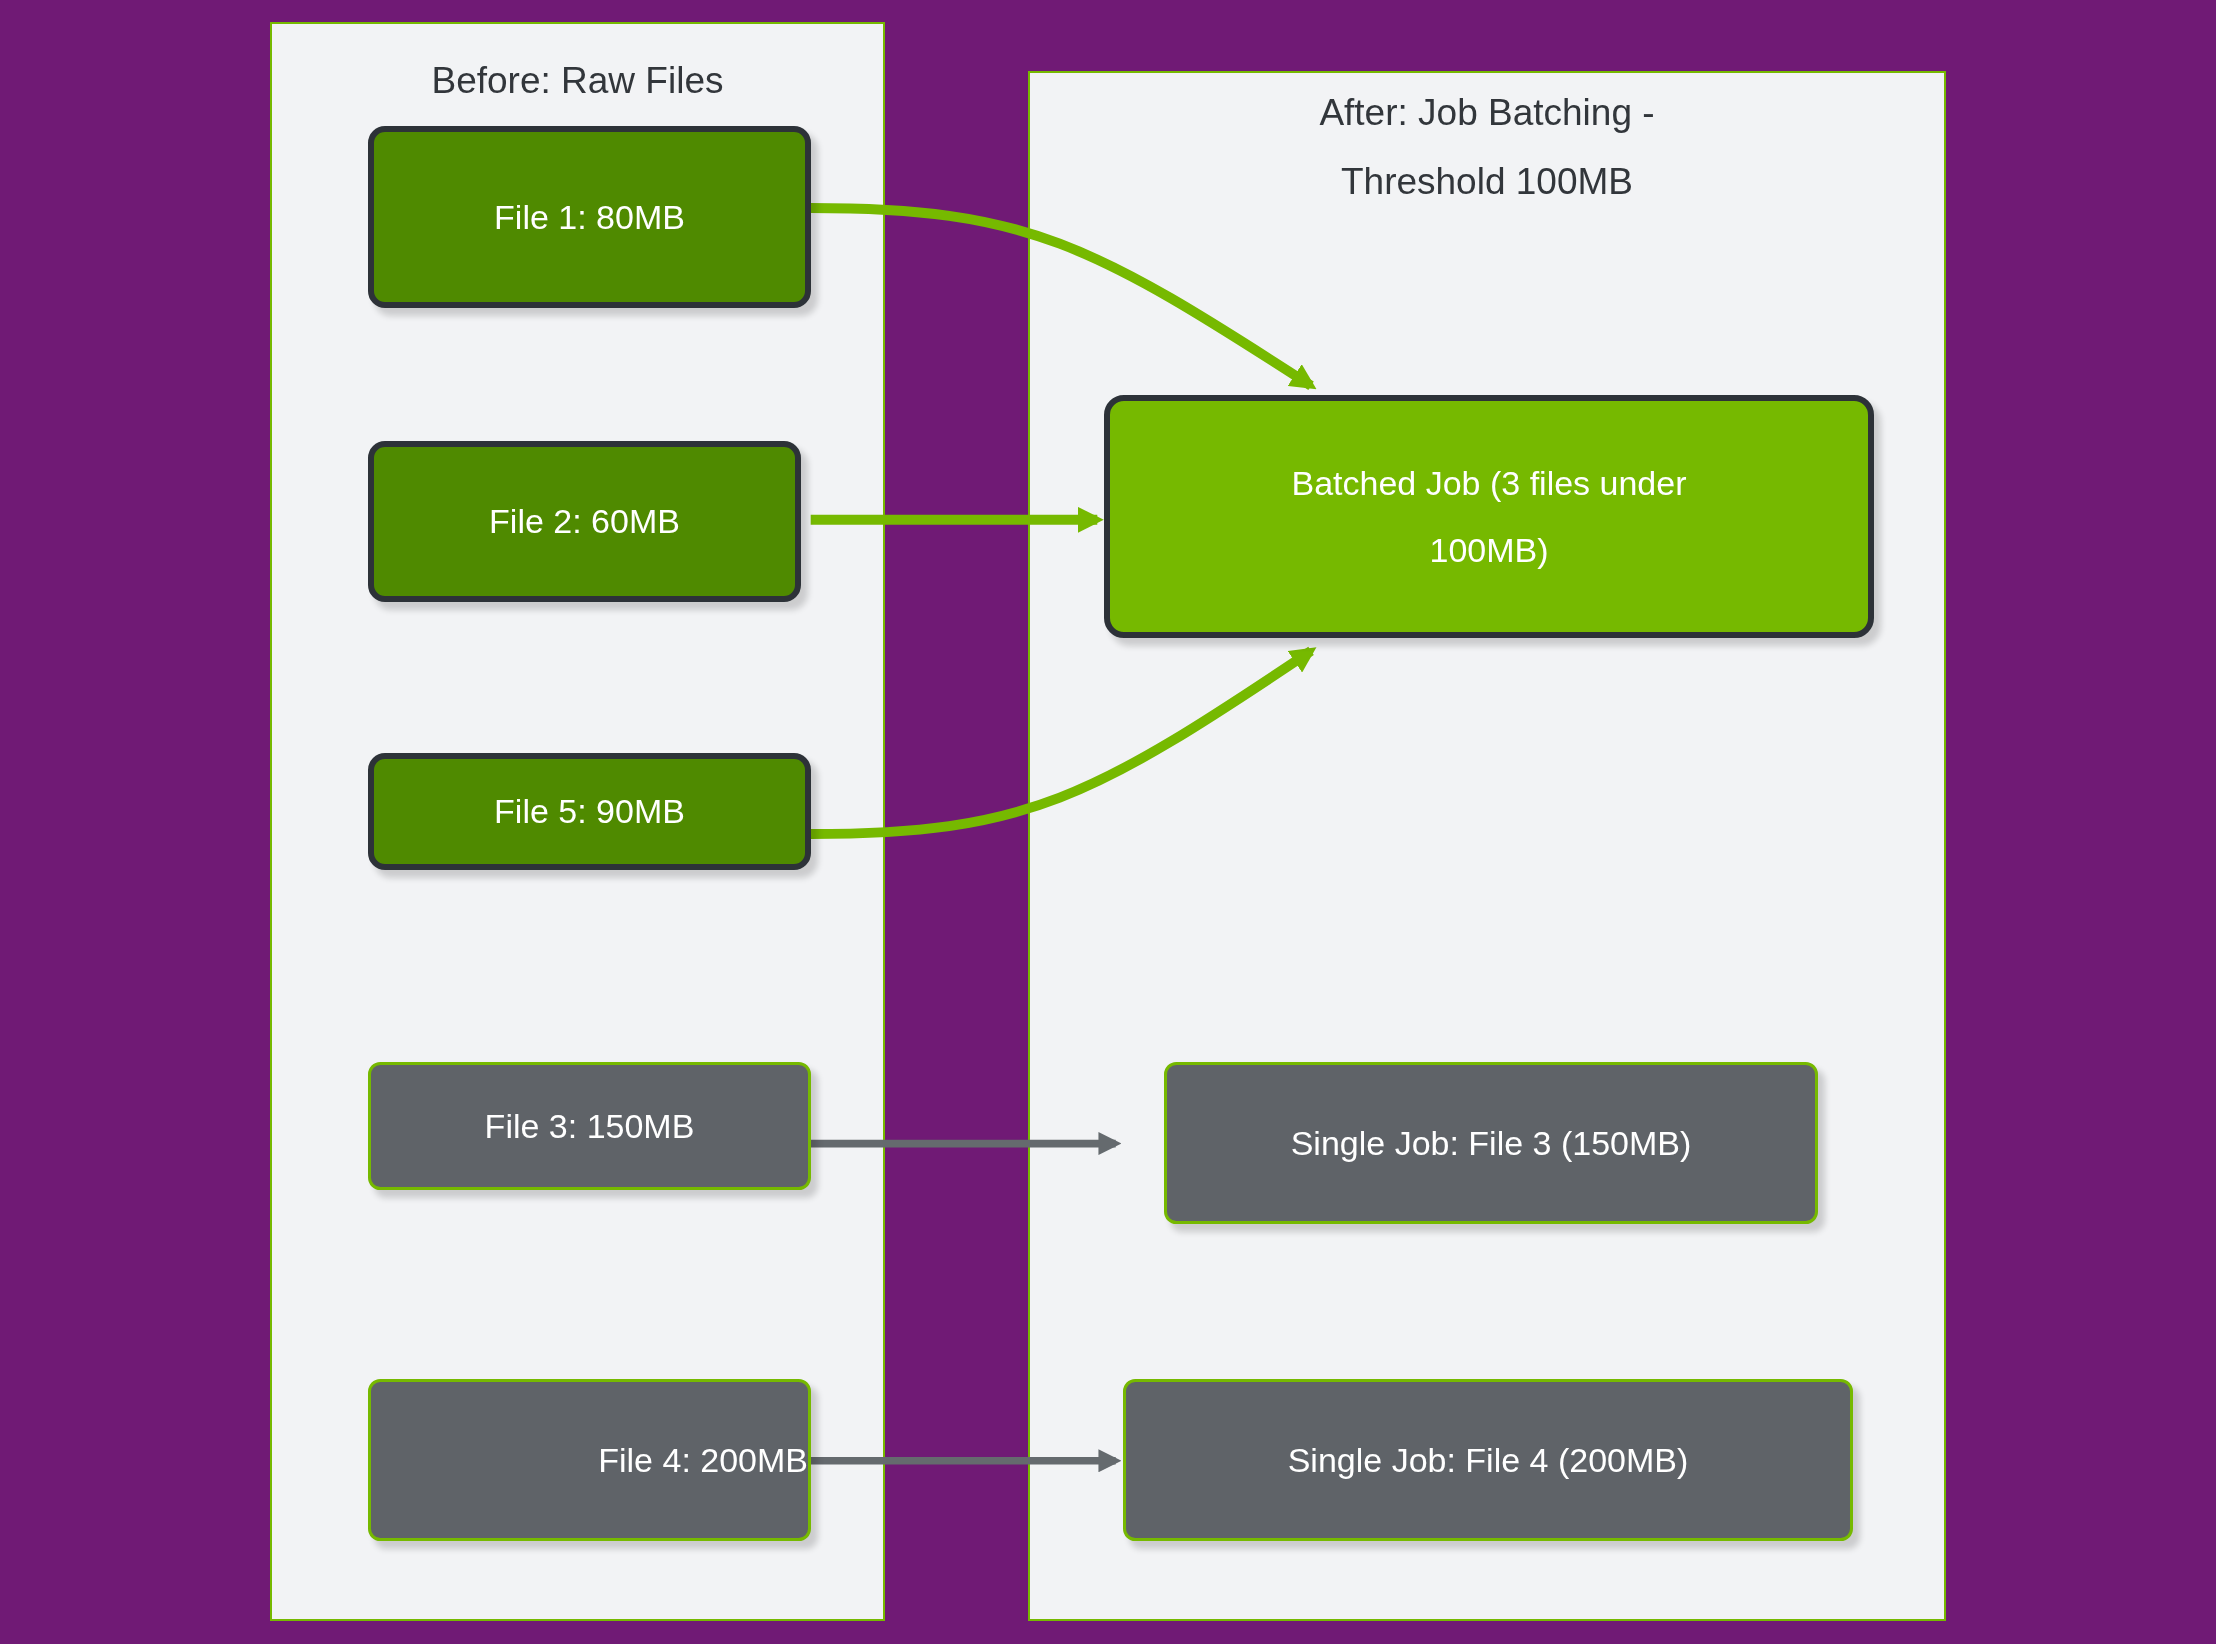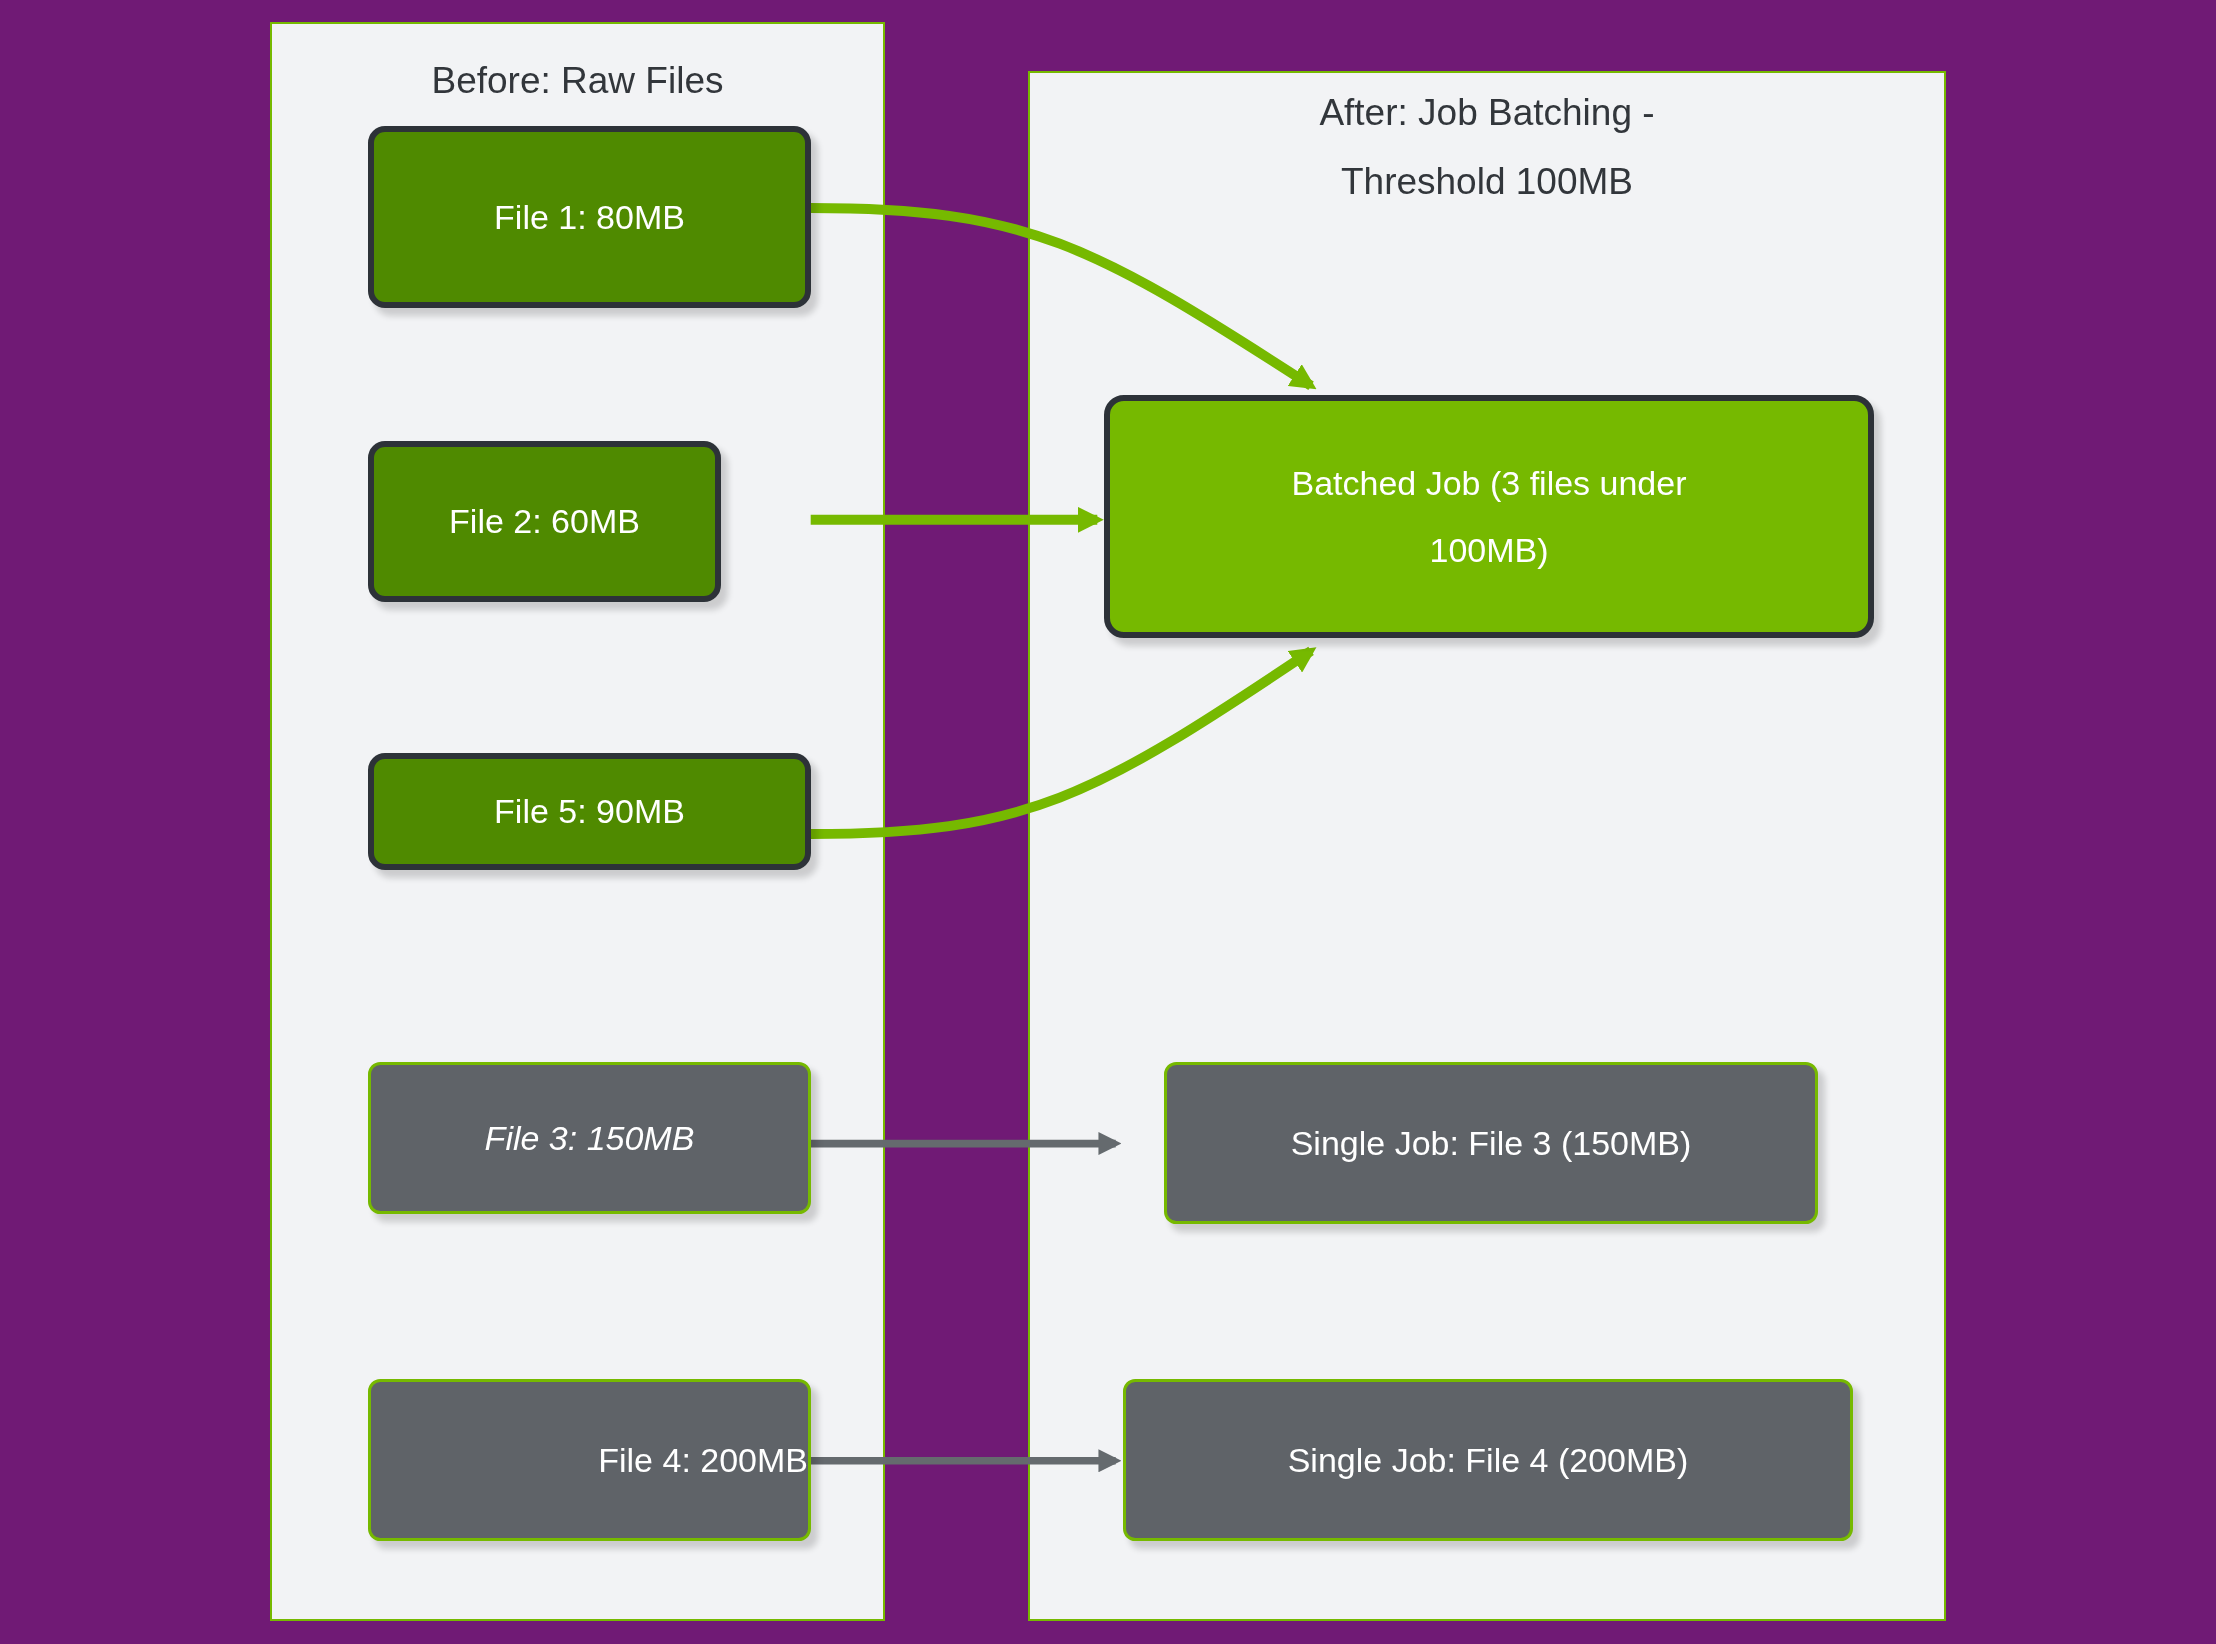--- a/index.html
+++ b/index.html
@@ -108,29 +108,29 @@
     <path class="edge-green" d="M 1058 678 L 1432 678" marker-end="url(#ah-green)"></path>
     <path class="edge-green" d="M 1058 1088 C 1340 1088 1425 1041 1711 849" marker-end="url(#ah-green)"></path>
     <path class="edge-gray" d="M 1058 1492 L 1456 1492" marker-end="url(#ah-gray)"></path>
     <path class="edge-gray" d="M 1058 1906 L 1456 1906" marker-end="url(#ah-gray)"></path>
   </svg>
 
   <div class="node node-green" style="left:368px;top:126px;width:443px;height:182px;">
     <div>File 1: 80MB</div>
   </div>
 
-  <div class="node node-green" style="left:368px;top:441px;width:353px;height:161px;">
+  <div class="node node-green" style="left:368px;top:441px;width:433px;height:161px;">
     <div>File 2: 60MB</div>
   </div>
 
   <div class="node node-green" style="left:368px;top:753px;width:443px;height:117px;">
     <div>File 5: 90MB</div>
   </div>
 
-  <div class="node node-gray" style="left:368px;top:1062px;width:443px;height:152px;font-style:italic;">
+  <div class="node node-gray" style="left:368px;top:1062px;width:443px;height:128px;">
     <div>File 3: 150MB</div>
   </div>
 
   <div class="node node-gray" style="left:368px;top:1379px;width:443px;height:162px;align-items:flex-end;">
     <div>File 4: 200MB</div>
   </div>
 
   <div class="node node-bright" style="left:1104px;top:395px;width:770px;height:243px;">
     <div>Batched Job (3 files under</div>
     <div>100MB)</div>

